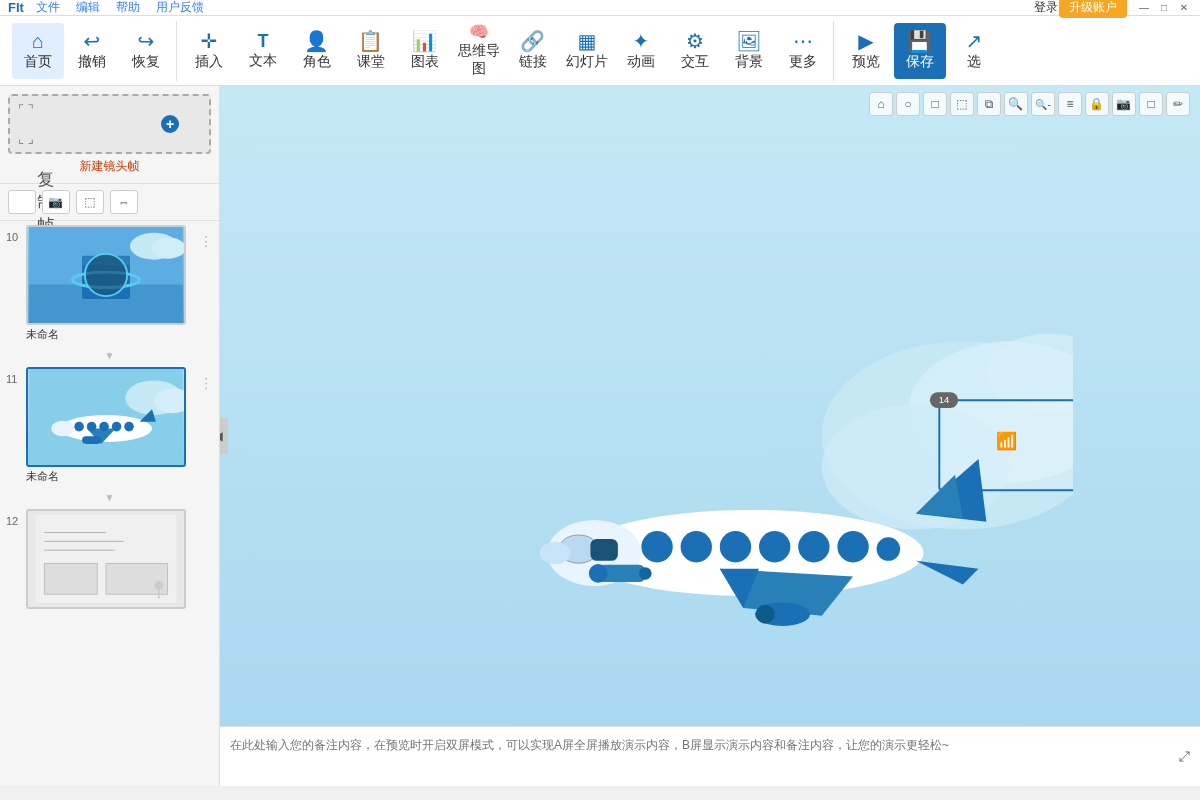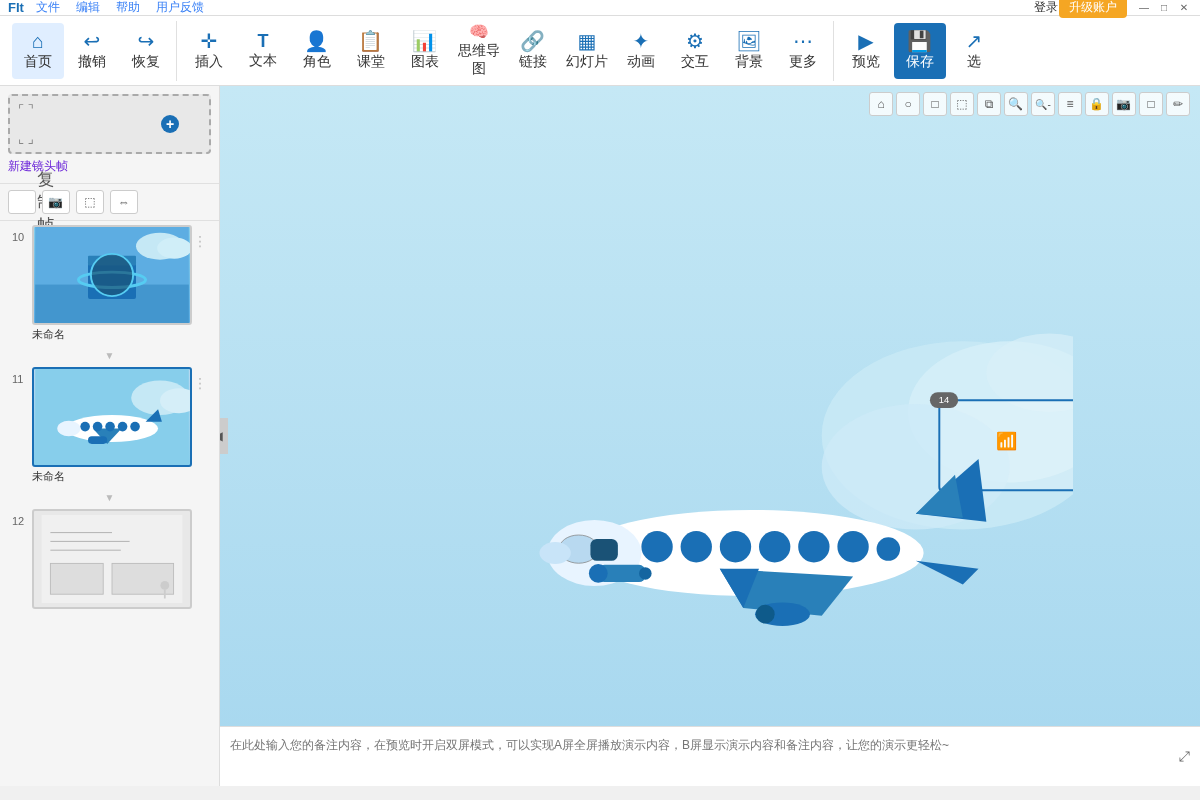--- a/index.html
+++ b/index.html
@@ -104,21 +104,21 @@
       width: 18px; height: 18px;
       background: #1a6fb5;
       border-radius: 50%;
       color: #fff;
       display: flex; align-items: center; justify-content: center;
       font-size: 14px;
       font-weight: bold;
       position: absolute;
       right: 30px; top: 50%; transform: translateY(-50%);
     }
-    .new-frame-label { font-size: 12px; color: #6d28d9; text-align: left; margin-top: 4px; }
+    .new-frame-label { font-size: 12px; color: #c2410c; text-align: center; margin-top: 4px; }
 
     
     .sidebar-controls {
       display: flex;
       align-items: center;
       gap: 6px;
       padding: 6px 8px;
       border-bottom: 1px solid #e0e0e0;
       background: #f5f5f5;
     }
@@ -130,21 +130,21 @@
       display: flex; align-items: center; justify-content: center;
       cursor: pointer;
       font-size: 12px;
       color: #555;
     }
 
     
     .slide-item-container {
       display: flex;
       align-items: flex-start;
-      padding: 4px 12px;
+      padding: 4px 6px;
     }
     .slide-number {
       width: 20px;
       font-size: 11px;
       color: #666;
       padding-top: 6px;
       flex-shrink: 0;
     }
     .slide-thumb-wrap {
       flex: 1;

